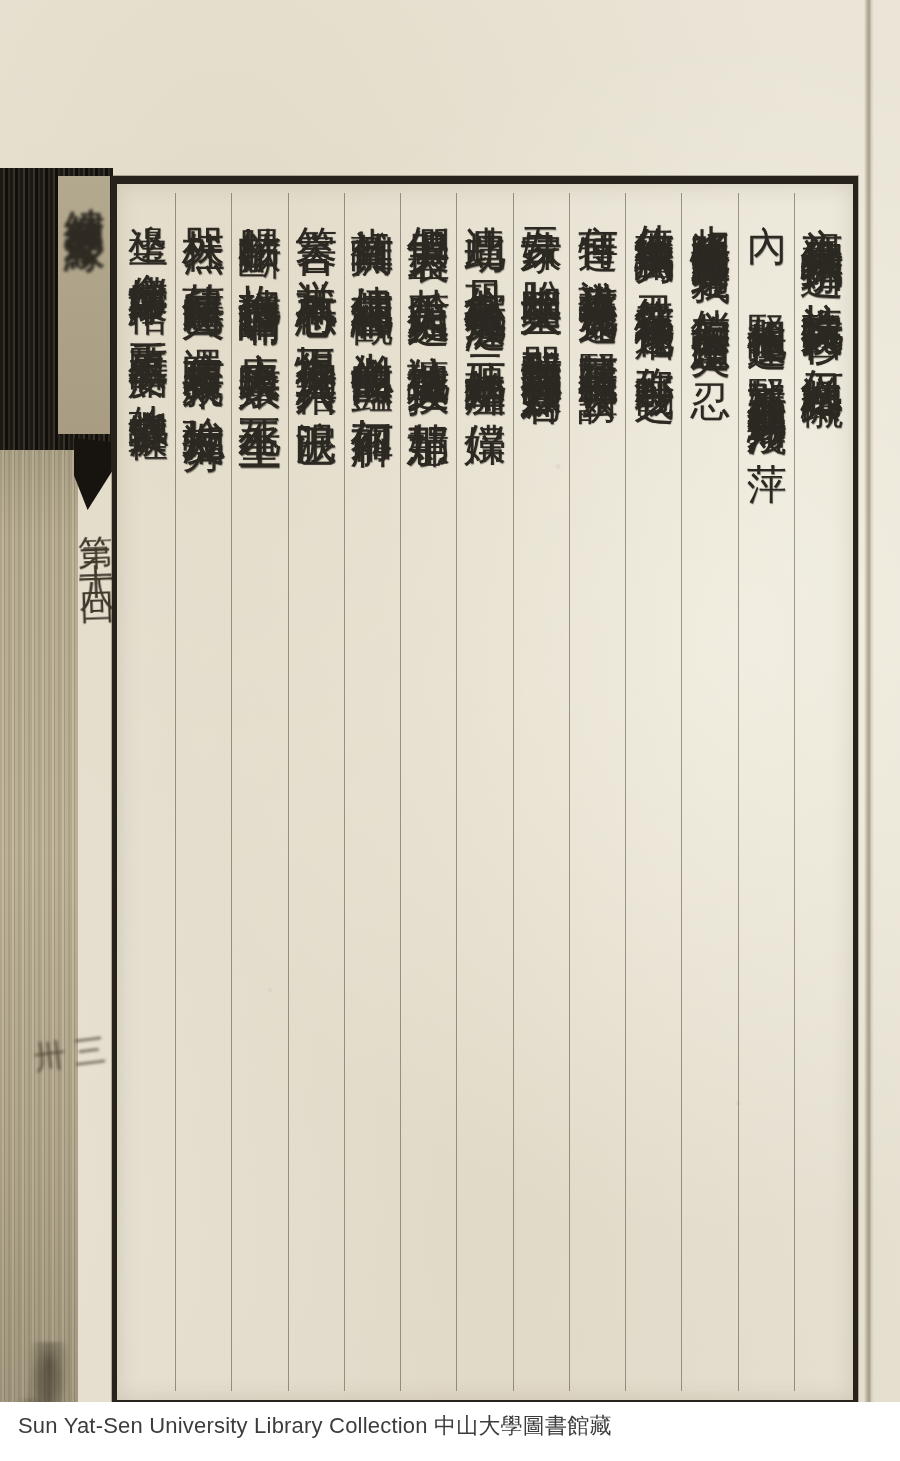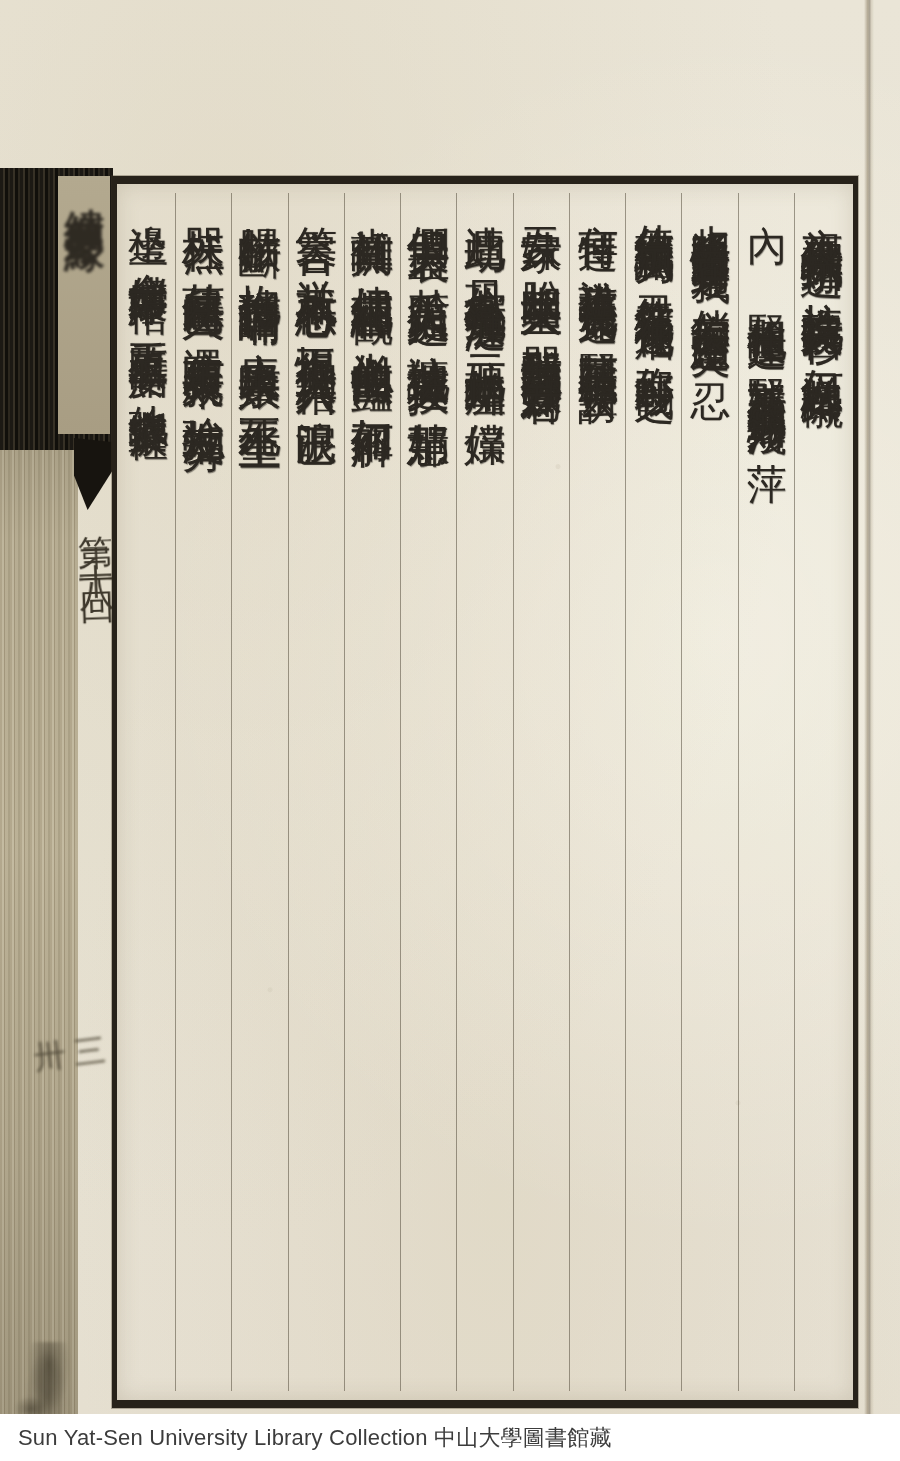--- a/index.html
+++ b/index.html
@@ -119,21 +119,21 @@
   .t-col + .t-col{border-right:1px solid rgba(72,63,48,.5);}
   .col-text{
     writing-mode:vertical-rl;text-orientation:upright;
     line-height:1;letter-spacing:3px;
     color:#2c2822;
     text-shadow:.6px .6px .9px rgba(44,40,34,.55);
     filter:blur(.3px);
   }
   
   .caption-band{
-    position:absolute;left:0;bottom:0;width:900px;height:47px;
+    position:absolute;left:0;bottom:12px;width:900px;height:47px;
     background:#ffffff;
     display:flex;align-items:center;
     padding-left:18px;box-sizing:border-box;
   }
   .caption-text{
     font-family:"Liberation Sans", sans-serif;
     font-size:22px;color:#3c3c3c;letter-spacing:.2px;
   }
 </style>
 </head>

